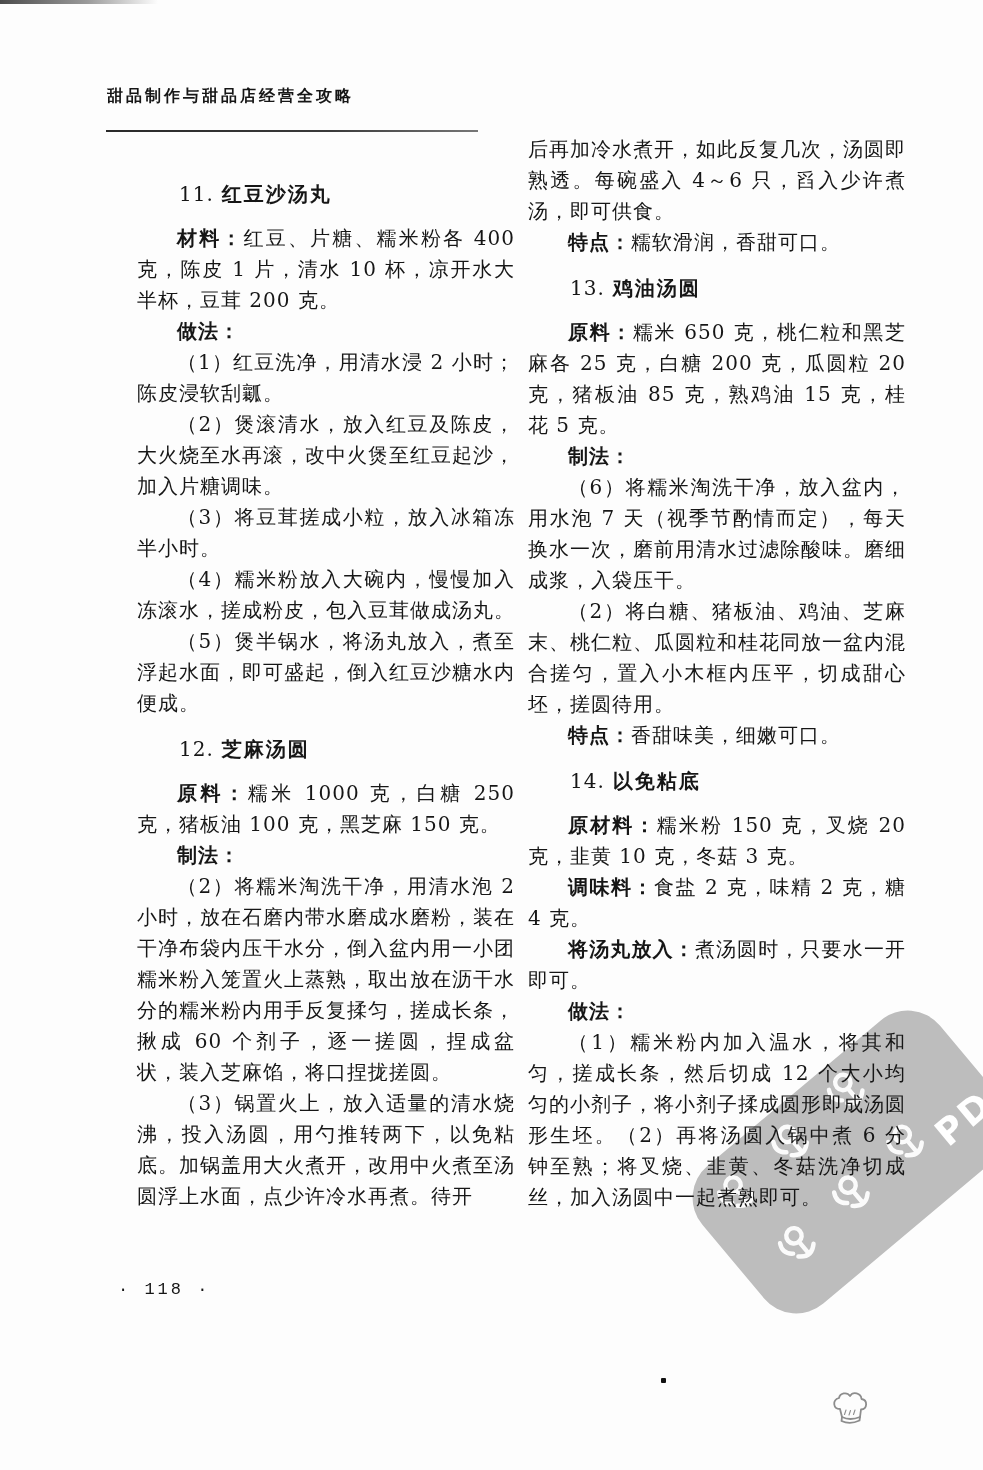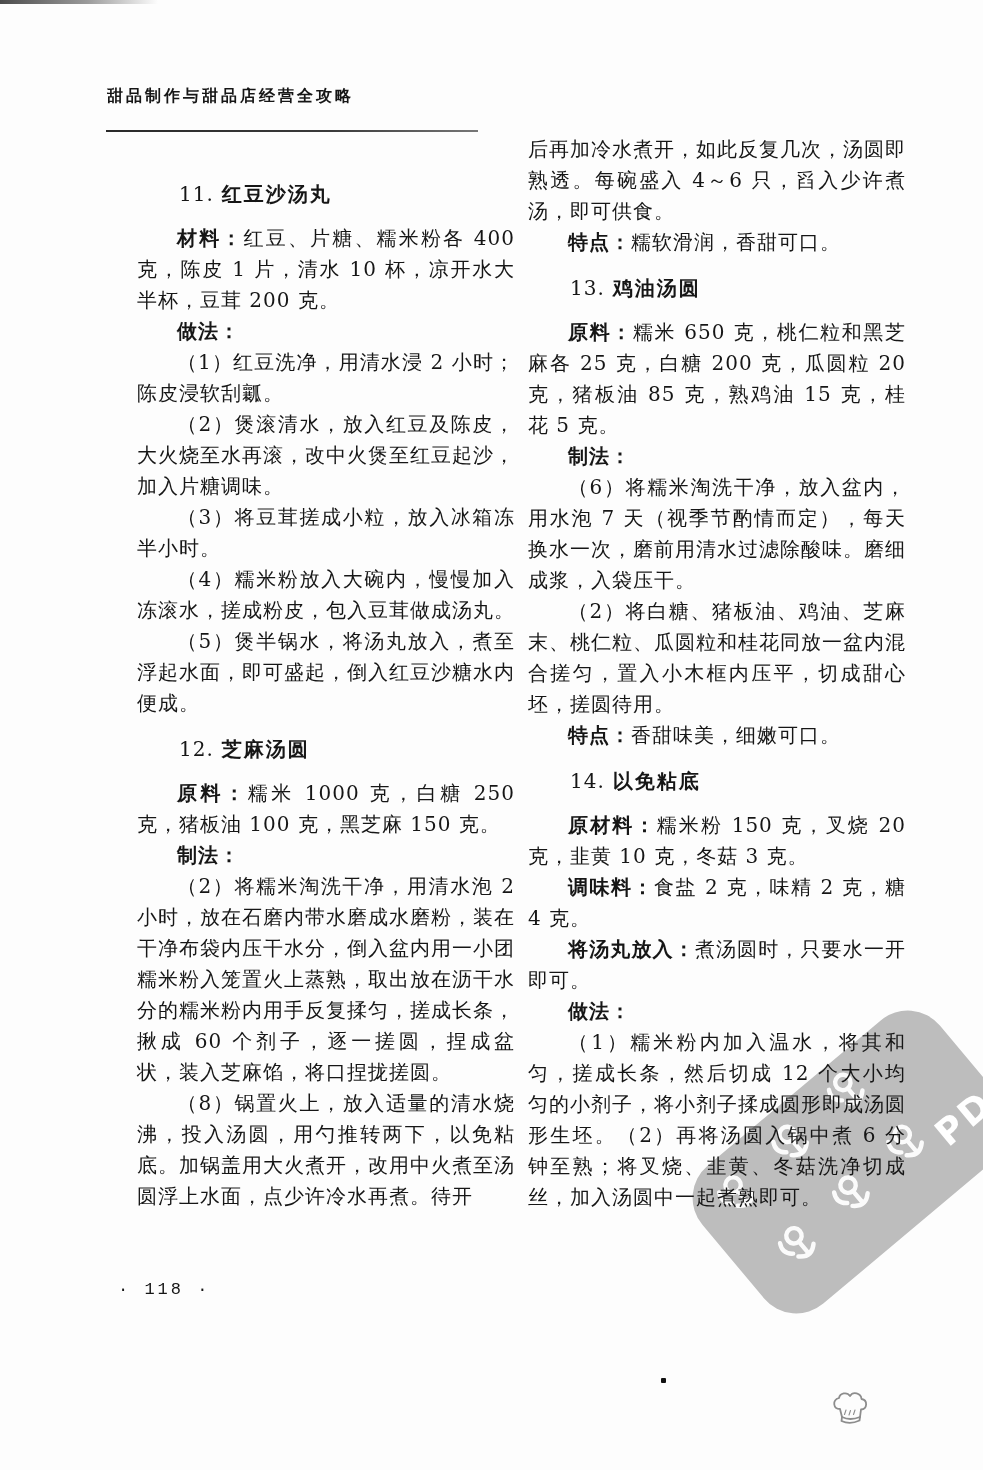--- a/index.html
+++ b/index.html
@@ -97,21 +97,21 @@
   <p class="para">（2）煲滚清水，放入红豆及陈皮，大火烧至水再滚，改中火煲至红豆起沙，加入片糖调味。</p>
   <p class="para">（3）将豆茸搓成小粒，放入冰箱冻半小时。</p>
   <p class="para">（4）糯米粉放入大碗内，慢慢加入冻滚水，搓成粉皮，包入豆茸做成汤丸。</p>
   <p class="para">（5）煲半锅水，将汤丸放入，煮至浮起水面，即可盛起，倒入红豆沙糖水内便成。</p>
   <p class="heading">
     <span class="num">12.</span><span class="ttl">芝麻汤圆</span>
   </p>
   <p class="para"><span class="lbl">原料：</span><span>糯米 1000 克，白糖 250 克，猪板油 100 克，黑芝麻 150 克。</span></p>
   <p class="para"><span class="lbl">制法：</span></p>
   <p class="para">（2）将糯米淘洗干净，用清水泡 2 小时，放在石磨内带水磨成水磨粉，装在干净布袋内压干水分，倒入盆内用一小团糯米粉入笼置火上蒸熟，取出放在沥干水分的糯米粉内用手反复揉匀，搓成长条，揪成 60 个剂子，逐一搓圆，捏成盆状，装入芝麻馅，将口捏拢搓圆。</p>
-  <p class="para">（8）锅置火上，放入适量的清水烧沸，投入汤圆，用勺推转两下，以免粘底。加锅盖用大火煮开，改用中火煮至汤圆浮上水面，点少许冷水再煮。待开</p>
+  <p class="para">（3）锅置火上，放入适量的清水烧沸，投入汤圆，用勺推转两下，以免粘底。加锅盖用大火煮开，改用中火煮至汤圆浮上水面，点少许冷水再煮。待开</p>
 </div>
 
 <div class="col col-right">
   <p class="para cont">后再加冷水煮开，如此反复几次，汤圆即熟透。每碗盛入 4～6 只，舀入少许煮汤，即可供食。</p>
   <p class="para"><span class="lbl">特点：</span><span>糯软滑润，香甜可口。</span></p>
   <p class="heading">
     <span class="num">13.</span><span class="ttl">鸡油汤圆</span>
   </p>
   <p class="para"><span class="lbl">原料：</span><span>糯米 650 克，桃仁粒和黑芝麻各 25 克，白糖 200 克，瓜圆粒 20 克，猪板油 85 克，熟鸡油 15 克，桂花 5 克。</span></p>
   <p class="para"><span class="lbl">制法：</span></p>

